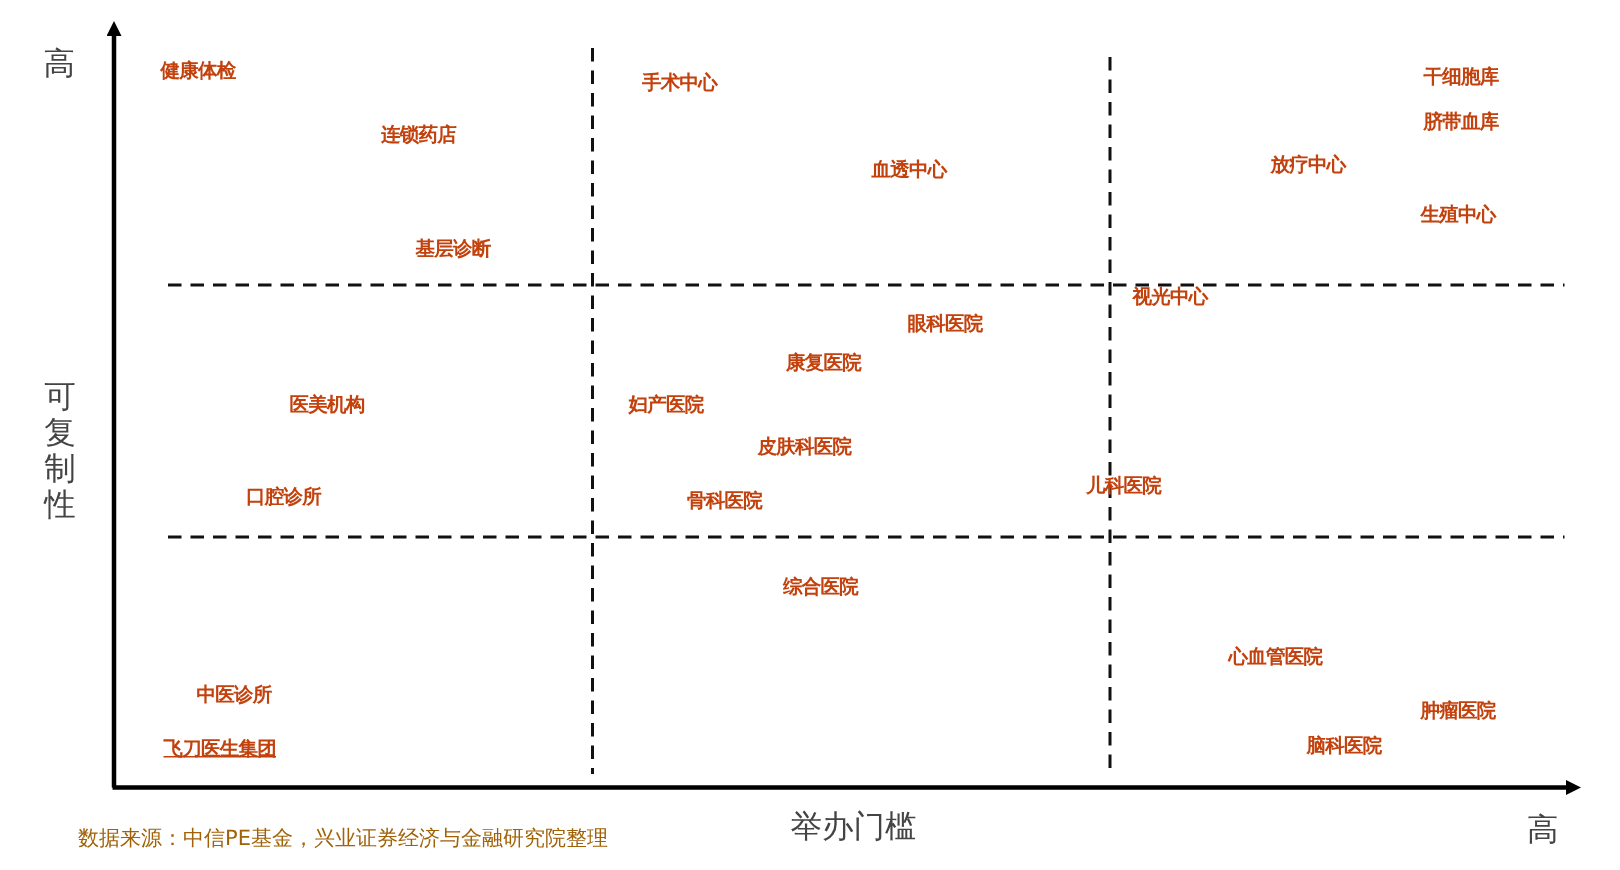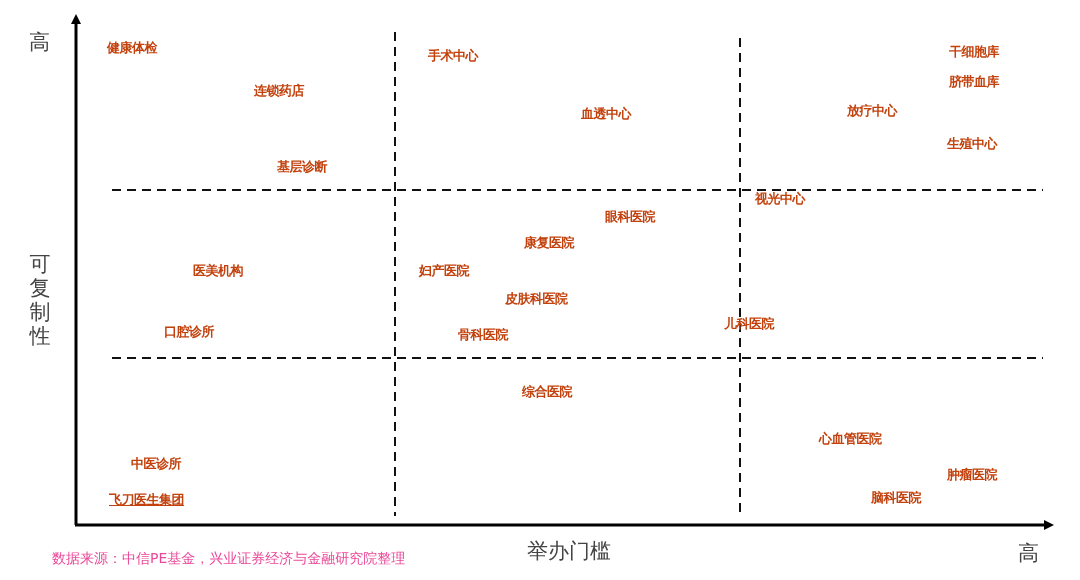--- a/index.html
+++ b/index.html
@@ -6,21 +6,21 @@
   body { width: 1080px; height: 580px; position: relative; overflow: hidden;
          font-family: "DejaVu Sans", "Liberation Sans", sans-serif; }
   .canvas { position: absolute; left: 0; top: 0; width: 1080px; height: 580px; }
   svg.lines { position: absolute; left: 0; top: 0; }
   .item { position: absolute; font-weight: bold; font-size: 13px; color: #c2410c;
           white-space: nowrap; letter-spacing: -0.5px; line-height: 22px; }
   .axis-label { position: absolute; color: #444; font-size: 21px; line-height: 24px; }
   .y-title { position: absolute; left: 26px; top: 252px; width: 28px; color: #444;
              font-size: 21px; line-height: 24px; text-align: center; }
   .y-title span { display: block; }
-  .source { position: absolute; left: 52px; top: 550px; font-size: 14px; color: #ec4899; white-space: nowrap; }
+  .source { position: absolute; left: 52px; top: 550px; font-size: 14px; color: #a16207; white-space: nowrap; }
 </style>
 </head>
 <body>
 
 <div class="canvas">
   <svg class="lines" width="1080" height="580">
     <defs>
       <marker id="arrow" markerWidth="10" markerHeight="10" refX="6" refY="5" orient="auto" markerUnits="userSpaceOnUse">
         <path d="M0,0 L10,5 L0,10 z" fill="#000"></path>
       </marker>

